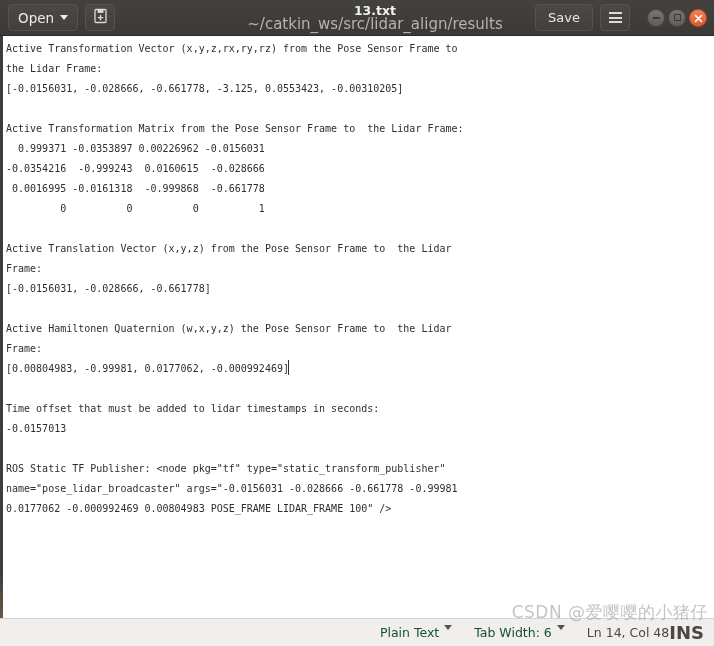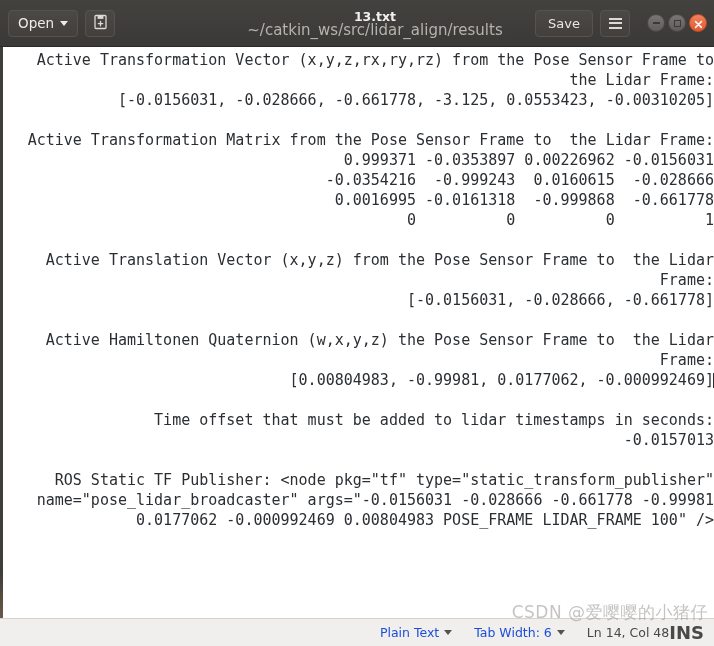--- a/index.html
+++ b/index.html
@@ -20,21 +20,21 @@
     width: 714px;
     height: 646px;
     display: flex;
     flex-direction: column;
     position: relative;
     background: #ffffff;
   }
 
   
   .titlebar {
-    height: 47px;
+    height: 36px;
     min-height: 36px;
     background: #403e3c;
     background: linear-gradient(to bottom, #44423f 0%, #3b3937 100%);
     display: flex;
     align-items: center;
     padding: 0 4px;
     box-sizing: border-box;
     position: relative;
     border-bottom: 1px solid #2b2a28;
   }
@@ -139,28 +139,27 @@
   .left-edge {
     width: 3px;
     background: linear-gradient(to bottom, #3f3d3a 0%, #3f3d3a 92%, #6a5a48 100%);
     flex: 0 0 3px;
   }
   .editor {
     flex: 1;
     padding: 3px 0 0 3px;
     box-sizing: border-box;
     font-family: "DejaVu Sans Mono", monospace;
-    font-size: 15px;
+    font-size: 10px;
     line-height: 20px;
     color: #2b2f33;
     white-space: pre;
     overflow: hidden;
     tab-size: 8;
     position: relative;
-    text-align: right;
   }
   .line { height: 20px; white-space: pre; }
   .line.blank { height: 20px; }
   .caret {
     display: inline-block;
     width: 1px;
     height: 15px;
     background: #2b2f33;
     vertical-align: -3px;
     margin-left: -1px;
@@ -175,23 +174,22 @@
     display: flex;
     align-items: center;
     justify-content: flex-end;
     padding-right: 8px;
     box-sizing: border-box;
     position: relative;
     font-family: "DejaVu Sans", sans-serif;
   }
   .sb-item {
     display: flex;
-    align-items: center;
     gap: 5px;
-    color: #1d4ed8;
+    color: #14532d;
     font-size: 12.5px;
     margin-right: 22px;
     cursor: default;
     user-select: none;
   }
   .caret-down-dark {
     width: 0; height: 0;
     border-left: 4px solid transparent;
     border-right: 4px solid transparent;
     border-top: 5px solid #55524f;

